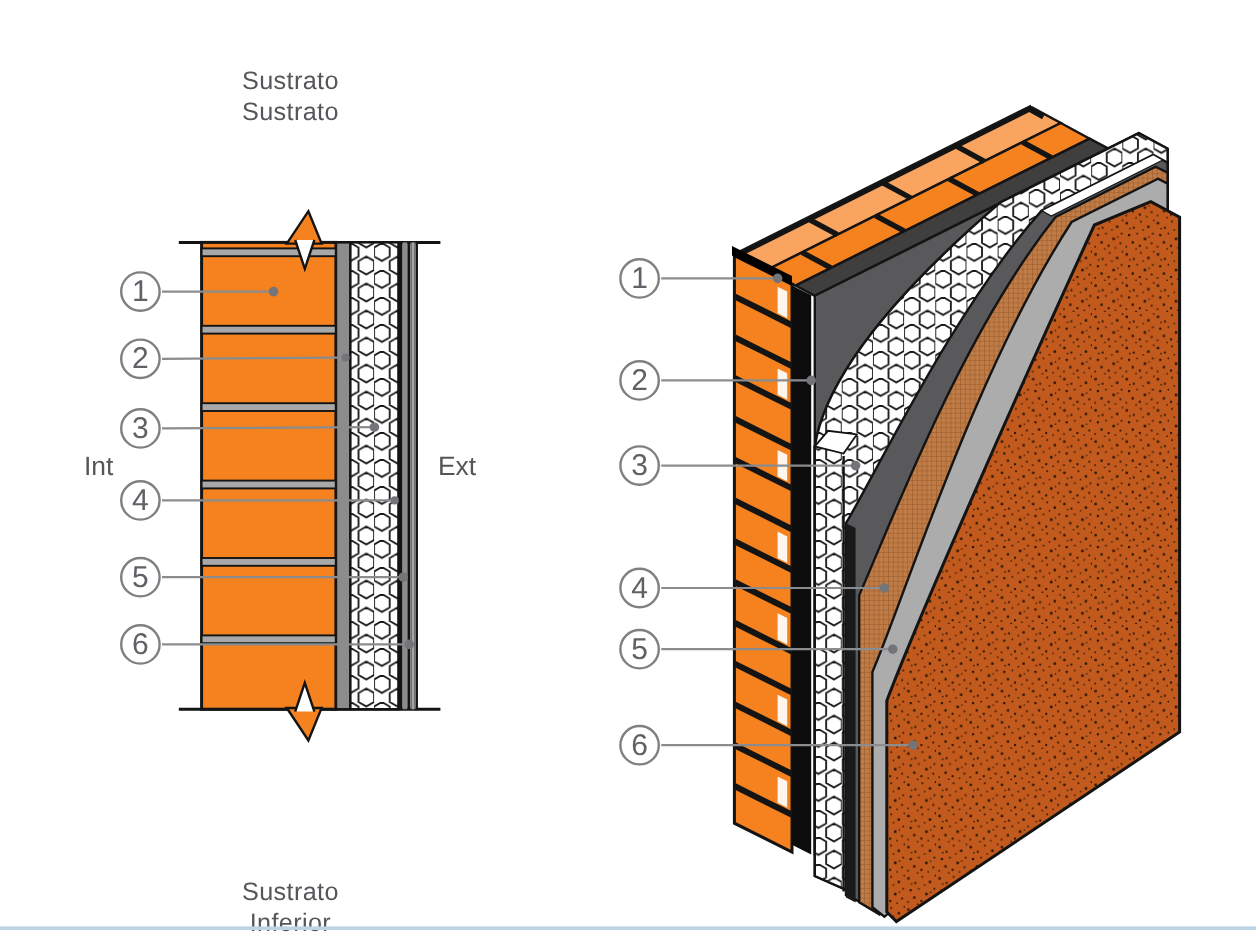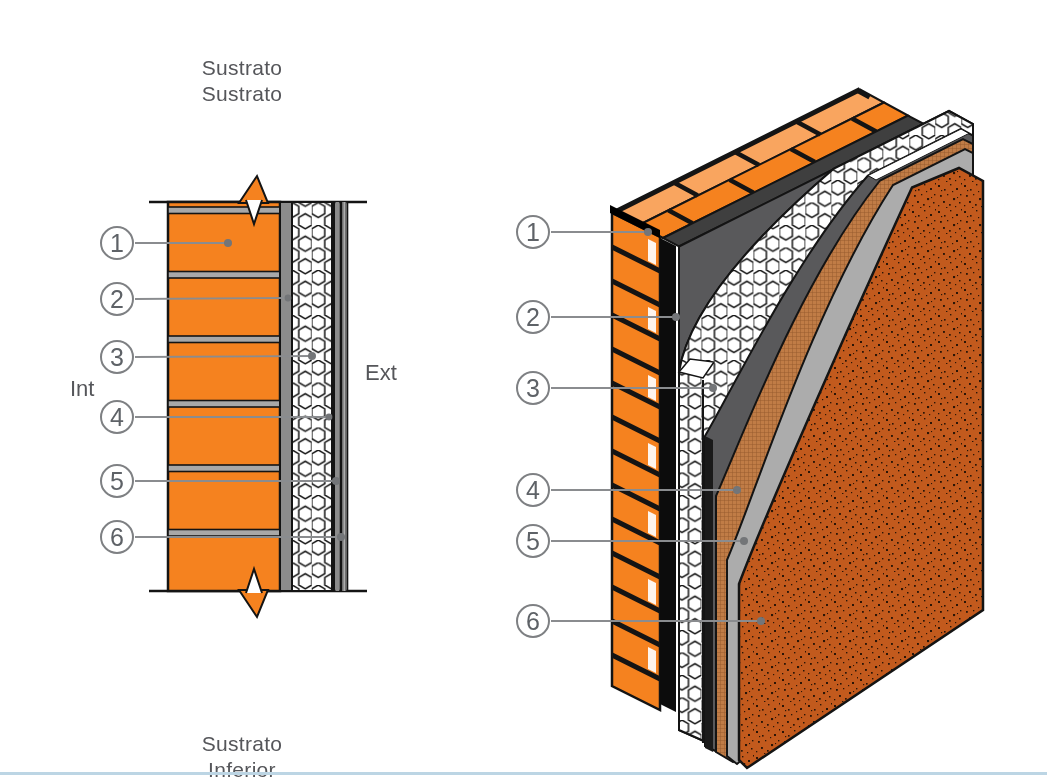--- a/index.html
+++ b/index.html
@@ -199,21 +199,21 @@
 
   <div class="txt-label" style="left:184px;top:55px;width:116px;">
     <div>Sustrato</div>
     <div>Sustrato</div>
   </div>
   <div class="txt-label" style="left:184px;top:731px;width:116px;">
     <div>Sustrato</div>
     <div>Inferior</div>
   </div>
   <div class="side-label" style="left:70px;top:376px;">Int</div>
-  <div class="side-label" style="left:365px;top:360px;">Ext</div>
+  <div class="side-label" style="left:365px;top:376px;">Ext</div>
 
   <div class="callout" style="left:100px;top:226px;">1</div>
   <div class="callout" style="left:100px;top:282px;">2</div>
   <div class="callout" style="left:100px;top:340px;">3</div>
   <div class="callout" style="left:100px;top:400px;">4</div>
   <div class="callout" style="left:100px;top:464px;">5</div>
   <div class="callout" style="left:100px;top:520px;">6</div>
 
   <div class="callout" style="left:516px;top:215px;">1</div>
   <div class="callout" style="left:516px;top:300px;">2</div>

